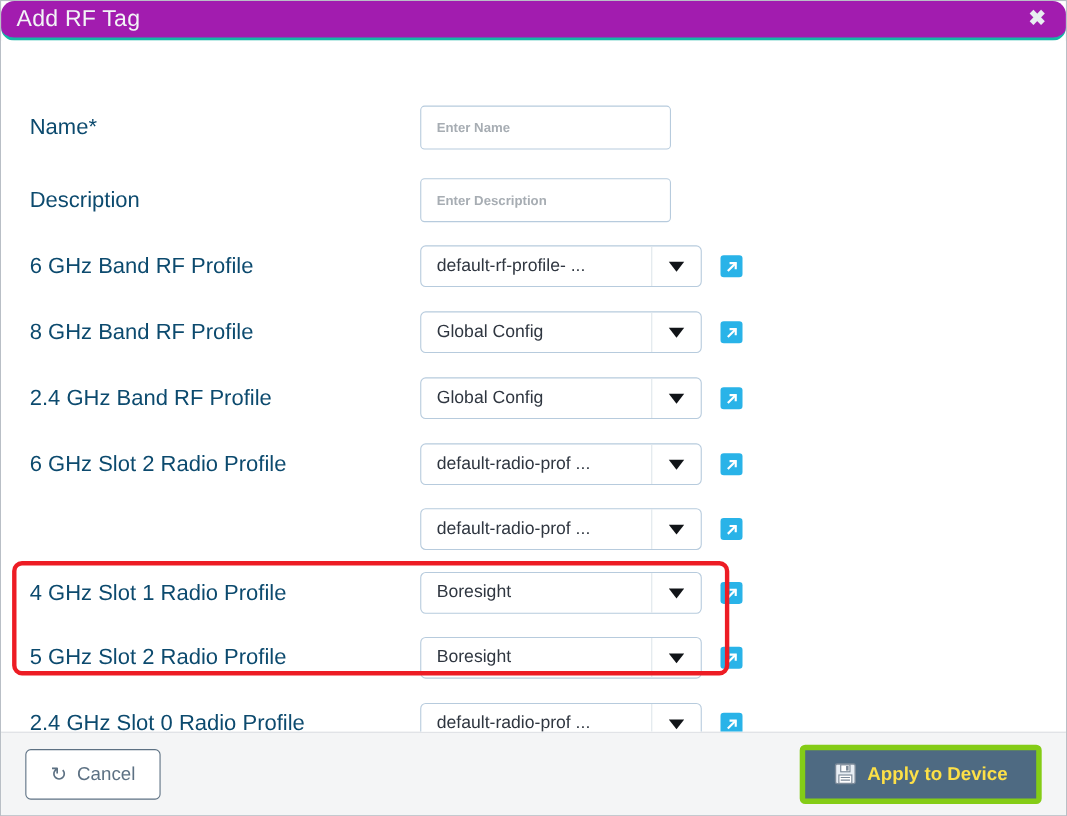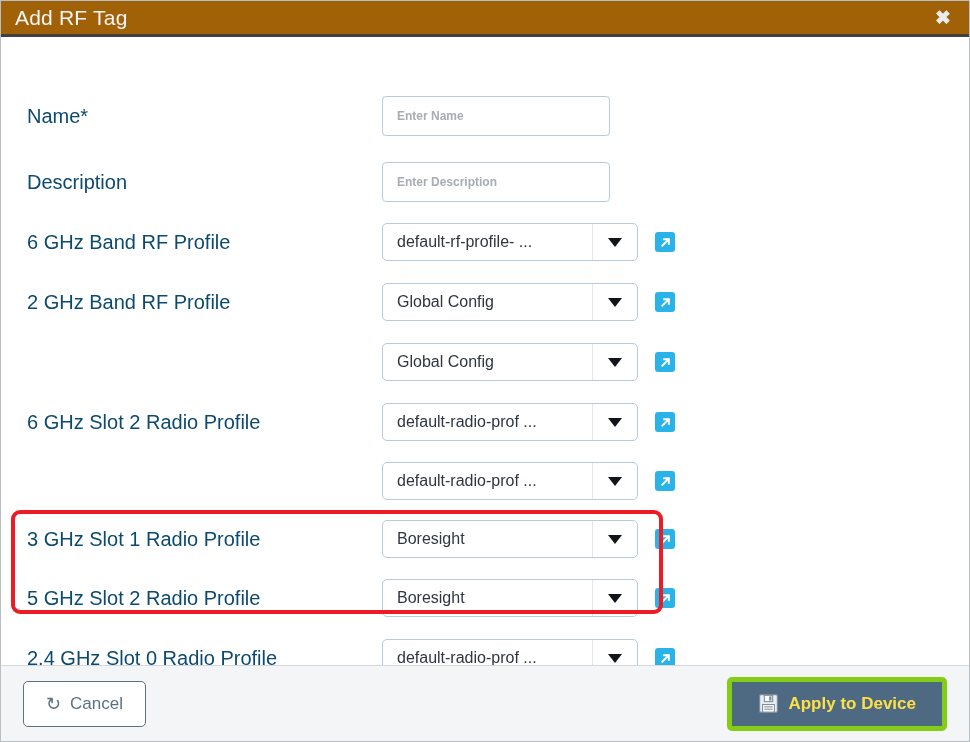--- a/index.html
+++ b/index.html
@@ -21,28 +21,29 @@
     box-sizing: border-box;
     background: #ffffff;
     display: flex;
     flex-direction: column;
     border: 1px solid #b9bfc6;
   }
 
   
   .modal-header {
     height: 36px;
-    background: #a16207;
-    border-bottom: 3px solid #404040;
+    background: #a21caf;
+    border-bottom: 3px solid #14b8a6;
     display: flex;
     align-items: center;
     justify-content: space-between;
     padding: 0 14px 0 14px;
     box-sizing: border-box;
     flex: none;
+    border-radius: 12px;
   }
   .modal-title {
     color: #f2f4f6;
     font-size: 21px;
     letter-spacing: 0.2px;
     font-weight: 400;
     white-space: nowrap;
   }
   .close-btn {
     color: #e9edf1;
@@ -246,37 +247,38 @@
             </div>
             <div class="ext-link">
               <svg width="13" height="13" viewBox="0 0 14 14" aria-hidden="true">
                 <path d="M3.6 10.4 L10 4" stroke="#ffffff" stroke-width="2.1" stroke-linecap="square"></path>
                 <path d="M5.6 3.4 H10.6 V8.4" stroke="#ffffff" stroke-width="2.1" fill="none" stroke-linecap="square" stroke-linejoin="miter"></path>
               </svg>
             </div>
           </div>
         </div>
         <div class="form-row" style="top: 245px;">
-          <div class="row-label">2 GHz Band RF Profile</div>
+          <div class="row-label">8 GHz Band RF Profile</div>
           <div class="control-wrap">
             <div class="select">
               <div class="select-value">Global Config</div>
               <div class="select-caret">
                 <div class="caret-glyph"></div>
               </div>
             </div>
             <div class="ext-link">
               <svg width="13" height="13" viewBox="0 0 14 14" aria-hidden="true">
                 <path d="M3.6 10.4 L10 4" stroke="#ffffff" stroke-width="2.1" stroke-linecap="square"></path>
                 <path d="M5.6 3.4 H10.6 V8.4" stroke="#ffffff" stroke-width="2.1" fill="none" stroke-linecap="square" stroke-linejoin="miter"></path>
               </svg>
             </div>
           </div>
         </div>
         <div class="form-row" style="top: 305px;">
+          <div class="row-label">2.4 GHz Band RF Profile</div>
           <div class="control-wrap">
             <div class="select">
               <div class="select-value">Global Config</div>
               <div class="select-caret">
                 <div class="caret-glyph"></div>
               </div>
             </div>
             <div class="ext-link">
               <svg width="13" height="13" viewBox="0 0 14 14" aria-hidden="true">
                 <path d="M3.6 10.4 L10 4" stroke="#ffffff" stroke-width="2.1" stroke-linecap="square"></path>
@@ -312,21 +314,21 @@
             </div>
             <div class="ext-link">
               <svg width="13" height="13" viewBox="0 0 14 14" aria-hidden="true">
                 <path d="M3.6 10.4 L10 4" stroke="#ffffff" stroke-width="2.1" stroke-linecap="square"></path>
                 <path d="M5.6 3.4 H10.6 V8.4" stroke="#ffffff" stroke-width="2.1" fill="none" stroke-linecap="square" stroke-linejoin="miter"></path>
               </svg>
             </div>
           </div>
         </div>
         <div class="form-row" style="top: 482px;">
-          <div class="row-label">3 GHz Slot 1 Radio Profile</div>
+          <div class="row-label">4 GHz Slot 1 Radio Profile</div>
           <div class="control-wrap">
             <div class="select">
               <div class="select-value">Boresight</div>
               <div class="select-caret">
                 <div class="caret-glyph"></div>
               </div>
             </div>
             <div class="ext-link">
               <svg width="13" height="13" viewBox="0 0 14 14" aria-hidden="true">
                 <path d="M3.6 10.4 L10 4" stroke="#ffffff" stroke-width="2.1" stroke-linecap="square"></path>

